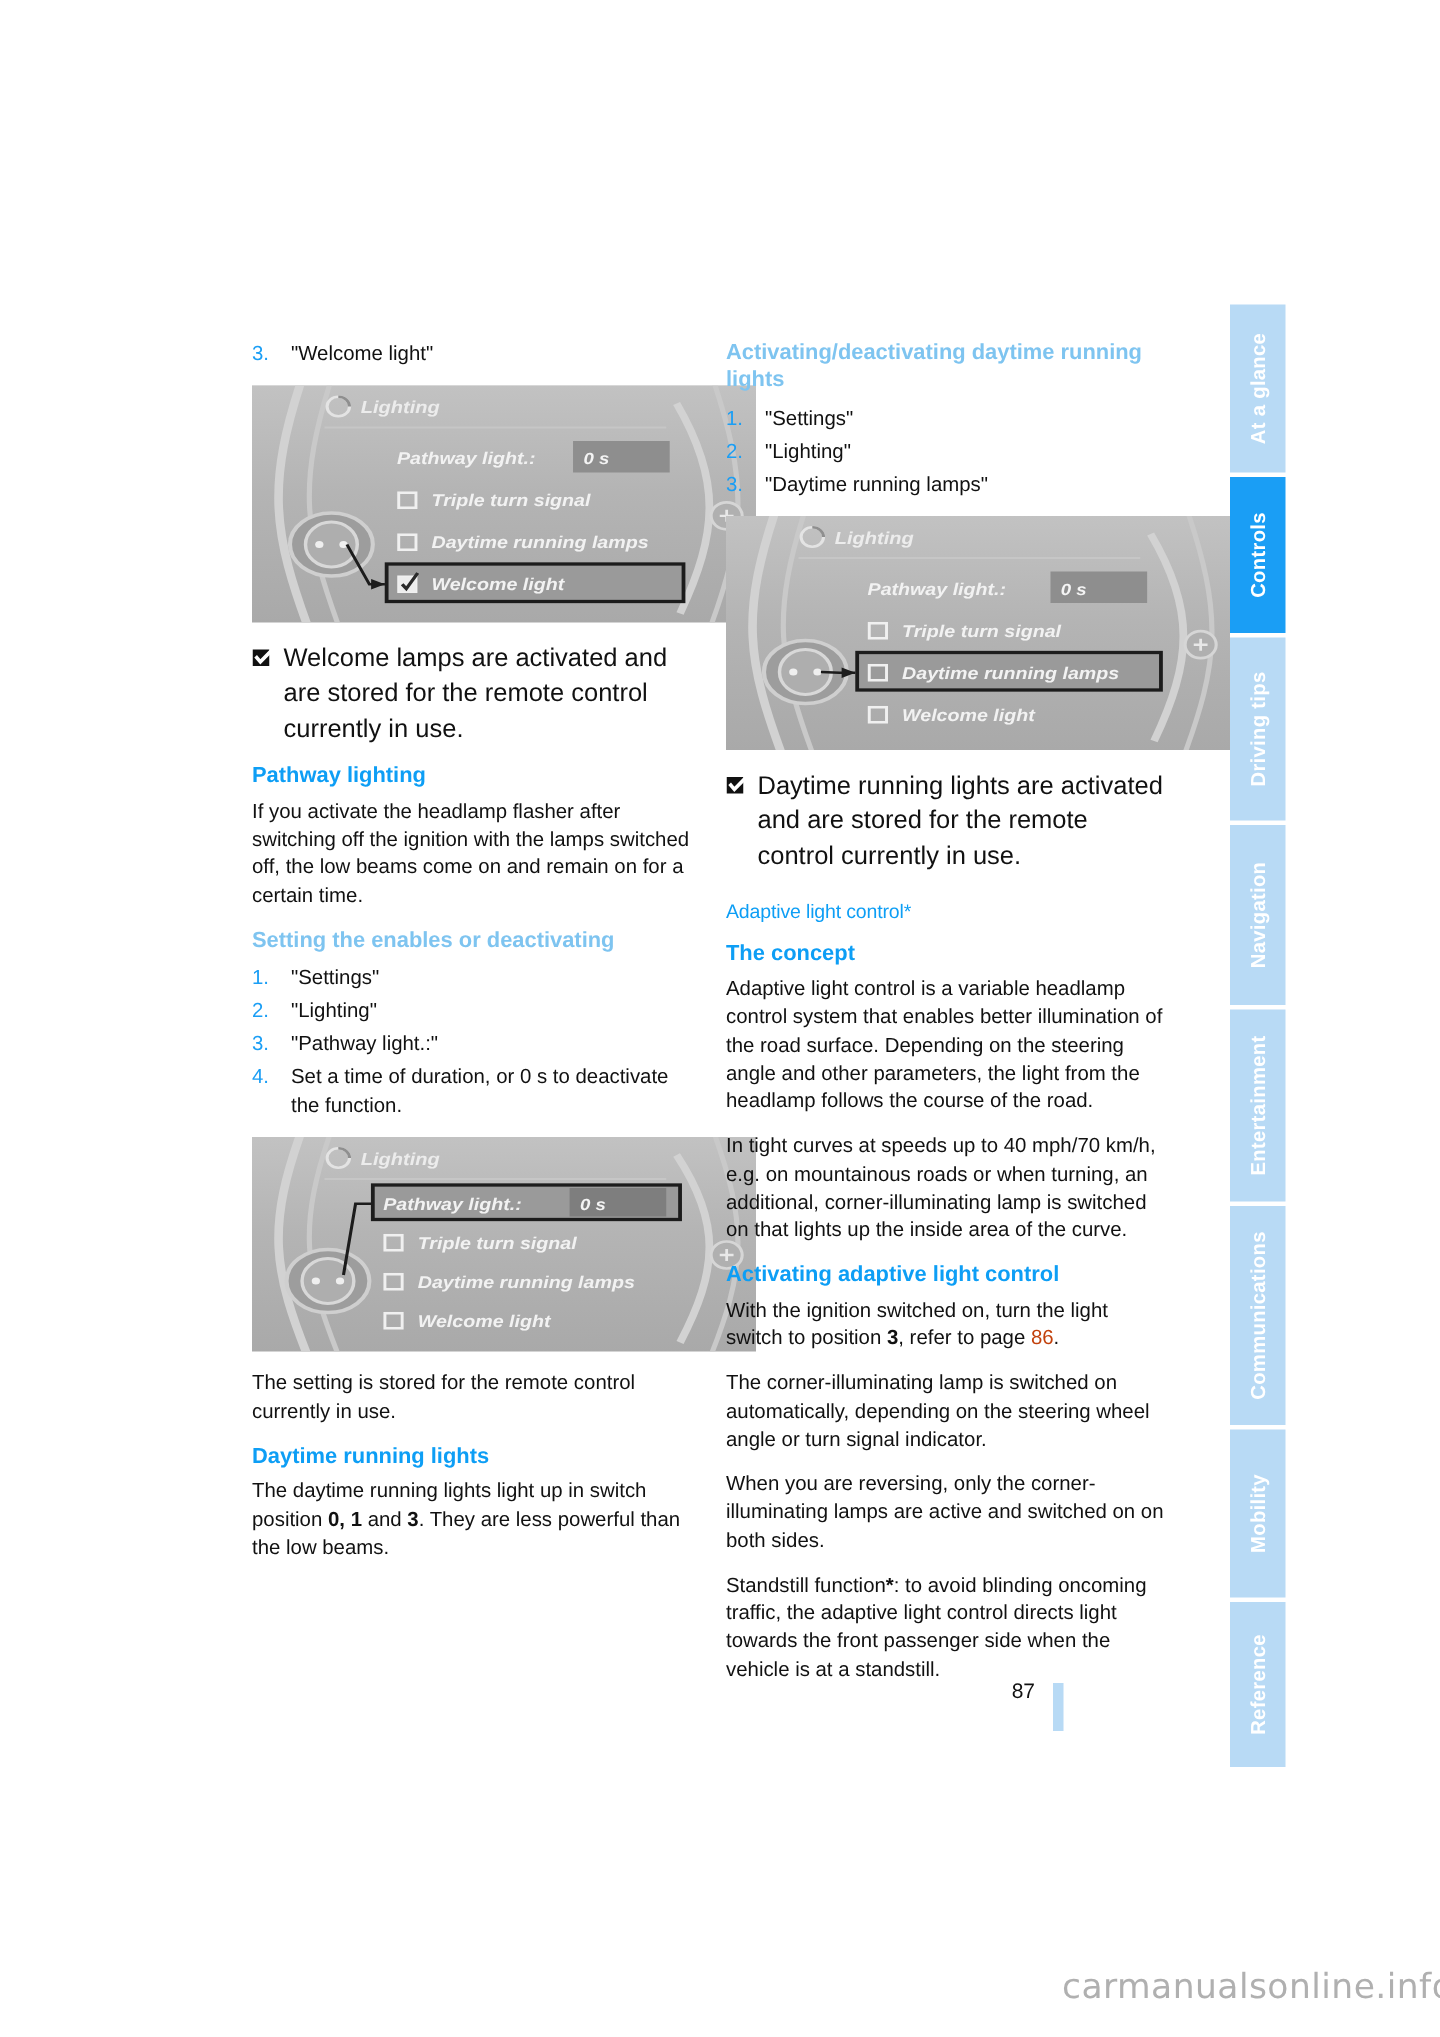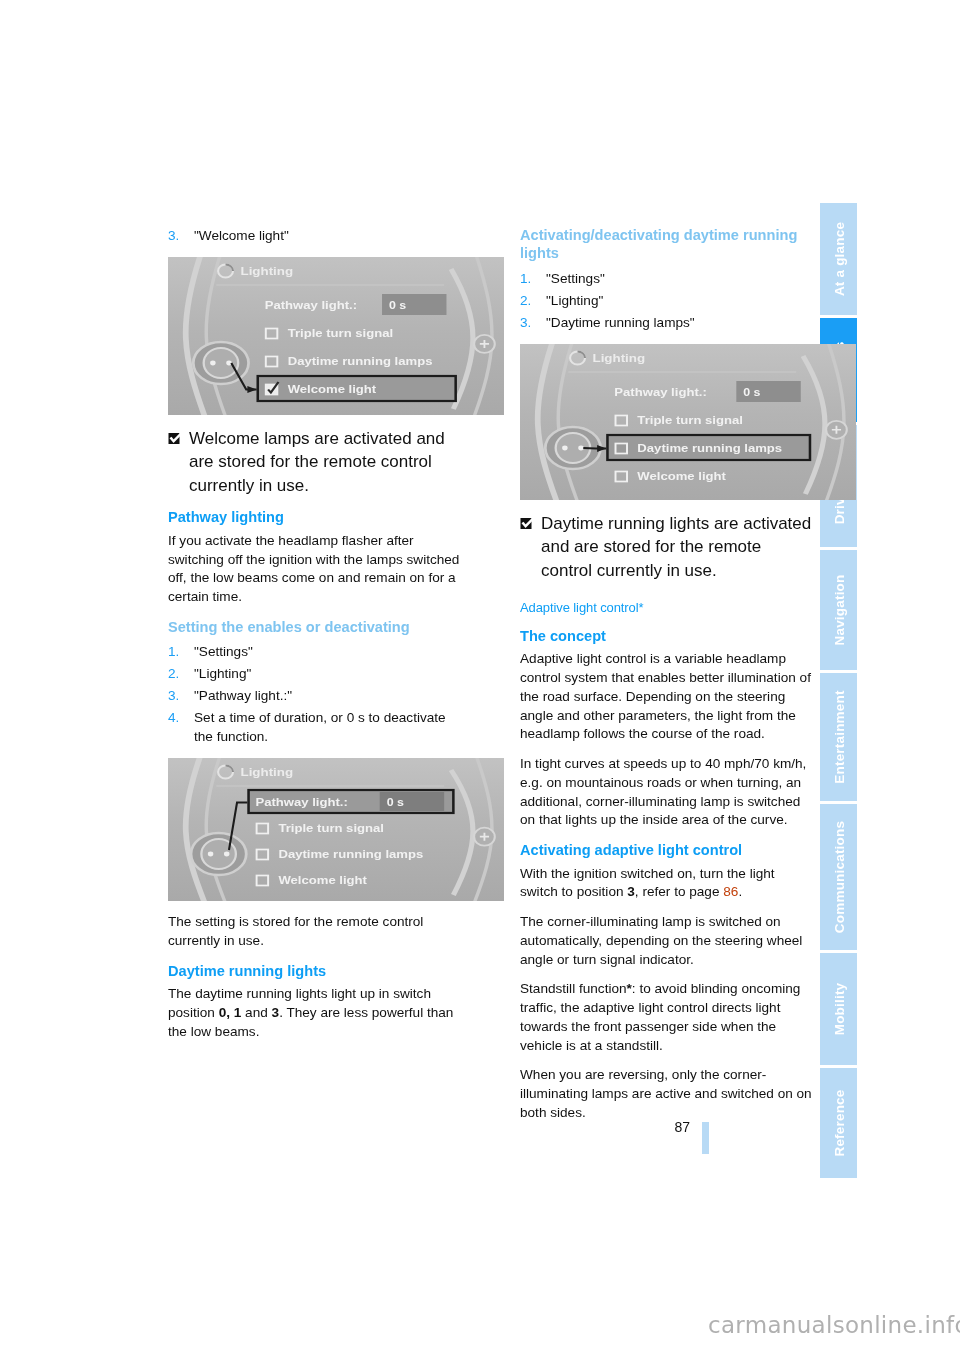--- a/index.html
+++ b/index.html
@@ -30,21 +30,21 @@
     color:#ffffff;
     font-size:13.5px;
     font-weight:bold;
     letter-spacing:0.2px;
   }
   .tab.active .tablabel{color:#ffffff;}
 
   
   .col{position:absolute;top:226px;width:292px;}
   .col-left{left:168px;}
-  .col-right{left:484px;margin-left:36px;}
+  .col-right{left:484px;}
 
   h1.bigheading{
     color:#0d9ef5;
     font-size:13px;
     font-weight:normal;
     margin:0 0 11px 0;
     line-height:1.22;
     letter-spacing:-0.1px;
   }
   h2.heading{
@@ -101,20 +101,21 @@
     display:block;
   }
 
   
   .shot{
     position:relative;
     width:336px;
     margin:0 0 12px 0;
     background:#b5b5b5;
     overflow:hidden;
+    font-style:italic;
   }
   .shot svg{display:block;width:100%;height:100%;}
 
   
   .footer{
     position:absolute;left:0;top:1119px;width:944px;height:50px;
   }
   .pagenum{
     position:absolute;left:0;top:0;width:690px;
     text-align:right;
@@ -357,25 +358,25 @@
     <p class="body">In tight curves at speeds up to 40 mph/70 km/h, e.g. on mountainous roads or when turning, an additional, corner-illuminating lamp is switched on that lights up the inside area of the curve.</p>
 
     <h2 class="heading">Activating adaptive light control</h2>
 
     <p class="body">
       <span>With the ignition switched on, turn the light switch to position </span><span class="bold">3</span><span>, refer to page </span><span class="pagelink">86</span><span>.</span>
     </p>
 
     <p class="body">The corner-illuminating lamp is switched on automatically, depending on the steering wheel angle or turn signal indicator.</p>
 
+    <p class="body">When you are reversing, only the corner-illuminating lamps are active and switched on on both sides.</p>
+
     <p class="body">
       <span>Standstill function</span><span class="bold">*</span><span>: to avoid blinding oncoming traffic, the adaptive light control directs light towards the front passenger side when the vehicle is at a standstill.</span>
     </p>
-
-    <p class="body">When you are reversing, only the corner-illuminating lamps are active and switched on on both sides.</p>
   </div>
 
   <div class="footer">
     <div class="pagenum">87</div>
   </div>
   <div class="footbar"></div>
 
   <div class="watermark">carmanualsonline.info</div>
 </div>
 

